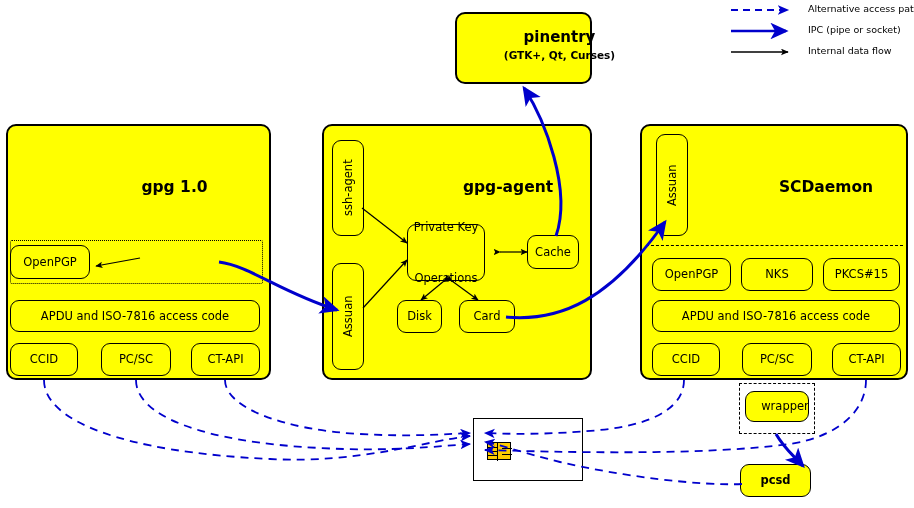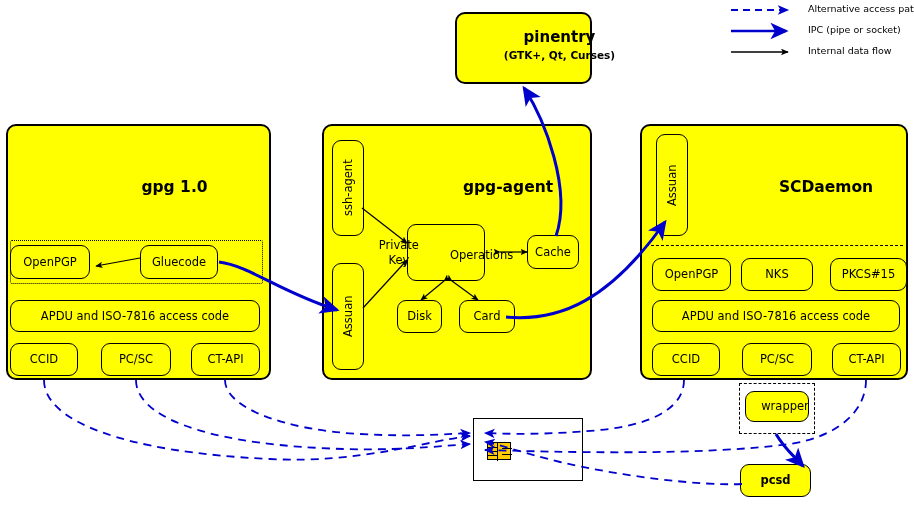--- a/index.html
+++ b/index.html
@@ -218,50 +218,49 @@
     <span class="pinentry-title">pinentry</span>
     <span class="pinentry-sub">(GTK+, Qt, Curses)</span>
   </div>
 
   <div class="panel" style="left:6px; top:124px; width:265px; height:256px;"></div>
   <div class="panel-title" style="left:6px; top:178px; width:265px;">gpg 1.0</div>
 
   <div class="dotted-region" style="left:10px; top:240px; width:253px; height:44px;"></div>
 
   <div class="node" style="left:10px; top:245px; width:80px; height:34px;">OpenPGP</div>
-  <div class="node" style="left:140px; top:245px; width:78px; height:34px;">Gluecode</div>
   <div class="node" style="left:10px; top:300px; width:250px; height:32px;">APDU and ISO-7816 access code</div>
   <div class="node" style="left:10px; top:343px; width:68px; height:33px;">CCID</div>
   <div class="node" style="left:101px; top:343px; width:70px; height:33px;">PC/SC</div>
   <div class="node" style="left:191px; top:343px; width:69px; height:33px;">CT-API</div>
 
   <div class="panel" style="left:322px; top:124px; width:270px; height:256px;"></div>
   <div class="panel-title" style="left:352px; top:178px; width:240px;">gpg-agent</div>
 
   <div class="node vert" style="left:332px; top:140px; width:32px; height:96px;">ssh-agent</div>
   <div class="node vert" style="left:332px; top:263px; width:32px; height:107px;">Assuan</div>
 
-  <div class="node" style="left:407px; top:224px; width:78px; height:57px; gap:31px;">
+  <div class="node" style="left:407px; top:224px; width:78px; height:57px; flex-direction:column;gap:31px;">
     <span>Private Key</span>
     <span style="margin-top:5px;">Operations</span>
   </div>
   <div class="node" style="left:527px; top:235px; width:52px; height:34px;">Cache</div>
   <div class="node" style="left:397px; top:300px; width:45px; height:33px;">Disk</div>
   <div class="node" style="left:459px; top:300px; width:56px; height:33px;">Card</div>
 
   <div class="panel" style="left:640px; top:124px; width:268px; height:256px;"></div>
   <div class="panel-title" style="left:672px; top:178px; width:236px;">SCDaemon</div>
 
   <div class="node vert" style="left:656px; top:134px; width:32px; height:102px;">Assuan</div>
 
   <div class="dashed-region" style="left:646px; top:245px; width:257px; height:0px; border-width:0 0 1.8px 0;"></div>
 
   <div class="node" style="left:652px; top:258px; width:79px; height:33px;">OpenPGP</div>
   <div class="node" style="left:741px; top:258px; width:72px; height:33px;">NKS</div>
-  <div class="node" style="left:823px; top:258px; width:77px; height:33px;margin-left:7px;">PKCS#15</div>
+  <div class="node" style="left:823px; top:258px; width:77px; height:33px;">PKCS#15</div>
   <div class="node" style="left:652px; top:300px; width:248px; height:32px;">APDU and ISO-7816 access code</div>
   <div class="node" style="left:652px; top:343px; width:68px; height:33px;">CCID</div>
   <div class="node" style="left:742px; top:343px; width:70px; height:33px;">PC/SC</div>
   <div class="node" style="left:832px; top:343px; width:69px; height:33px;">CT-API</div>
 
   <div class="dashed-region" style="left:739px; top:383px; width:76px; height:51px;"></div>
   <div class="node" style="left:745px; top:391px; width:64px; height:31px;padding-left:16px;">wrapper</div>
 
   <div class="node" style="left:740px; top:464px; width:71px; height:33px;font-weight:bold;">pcsd</div>
 

